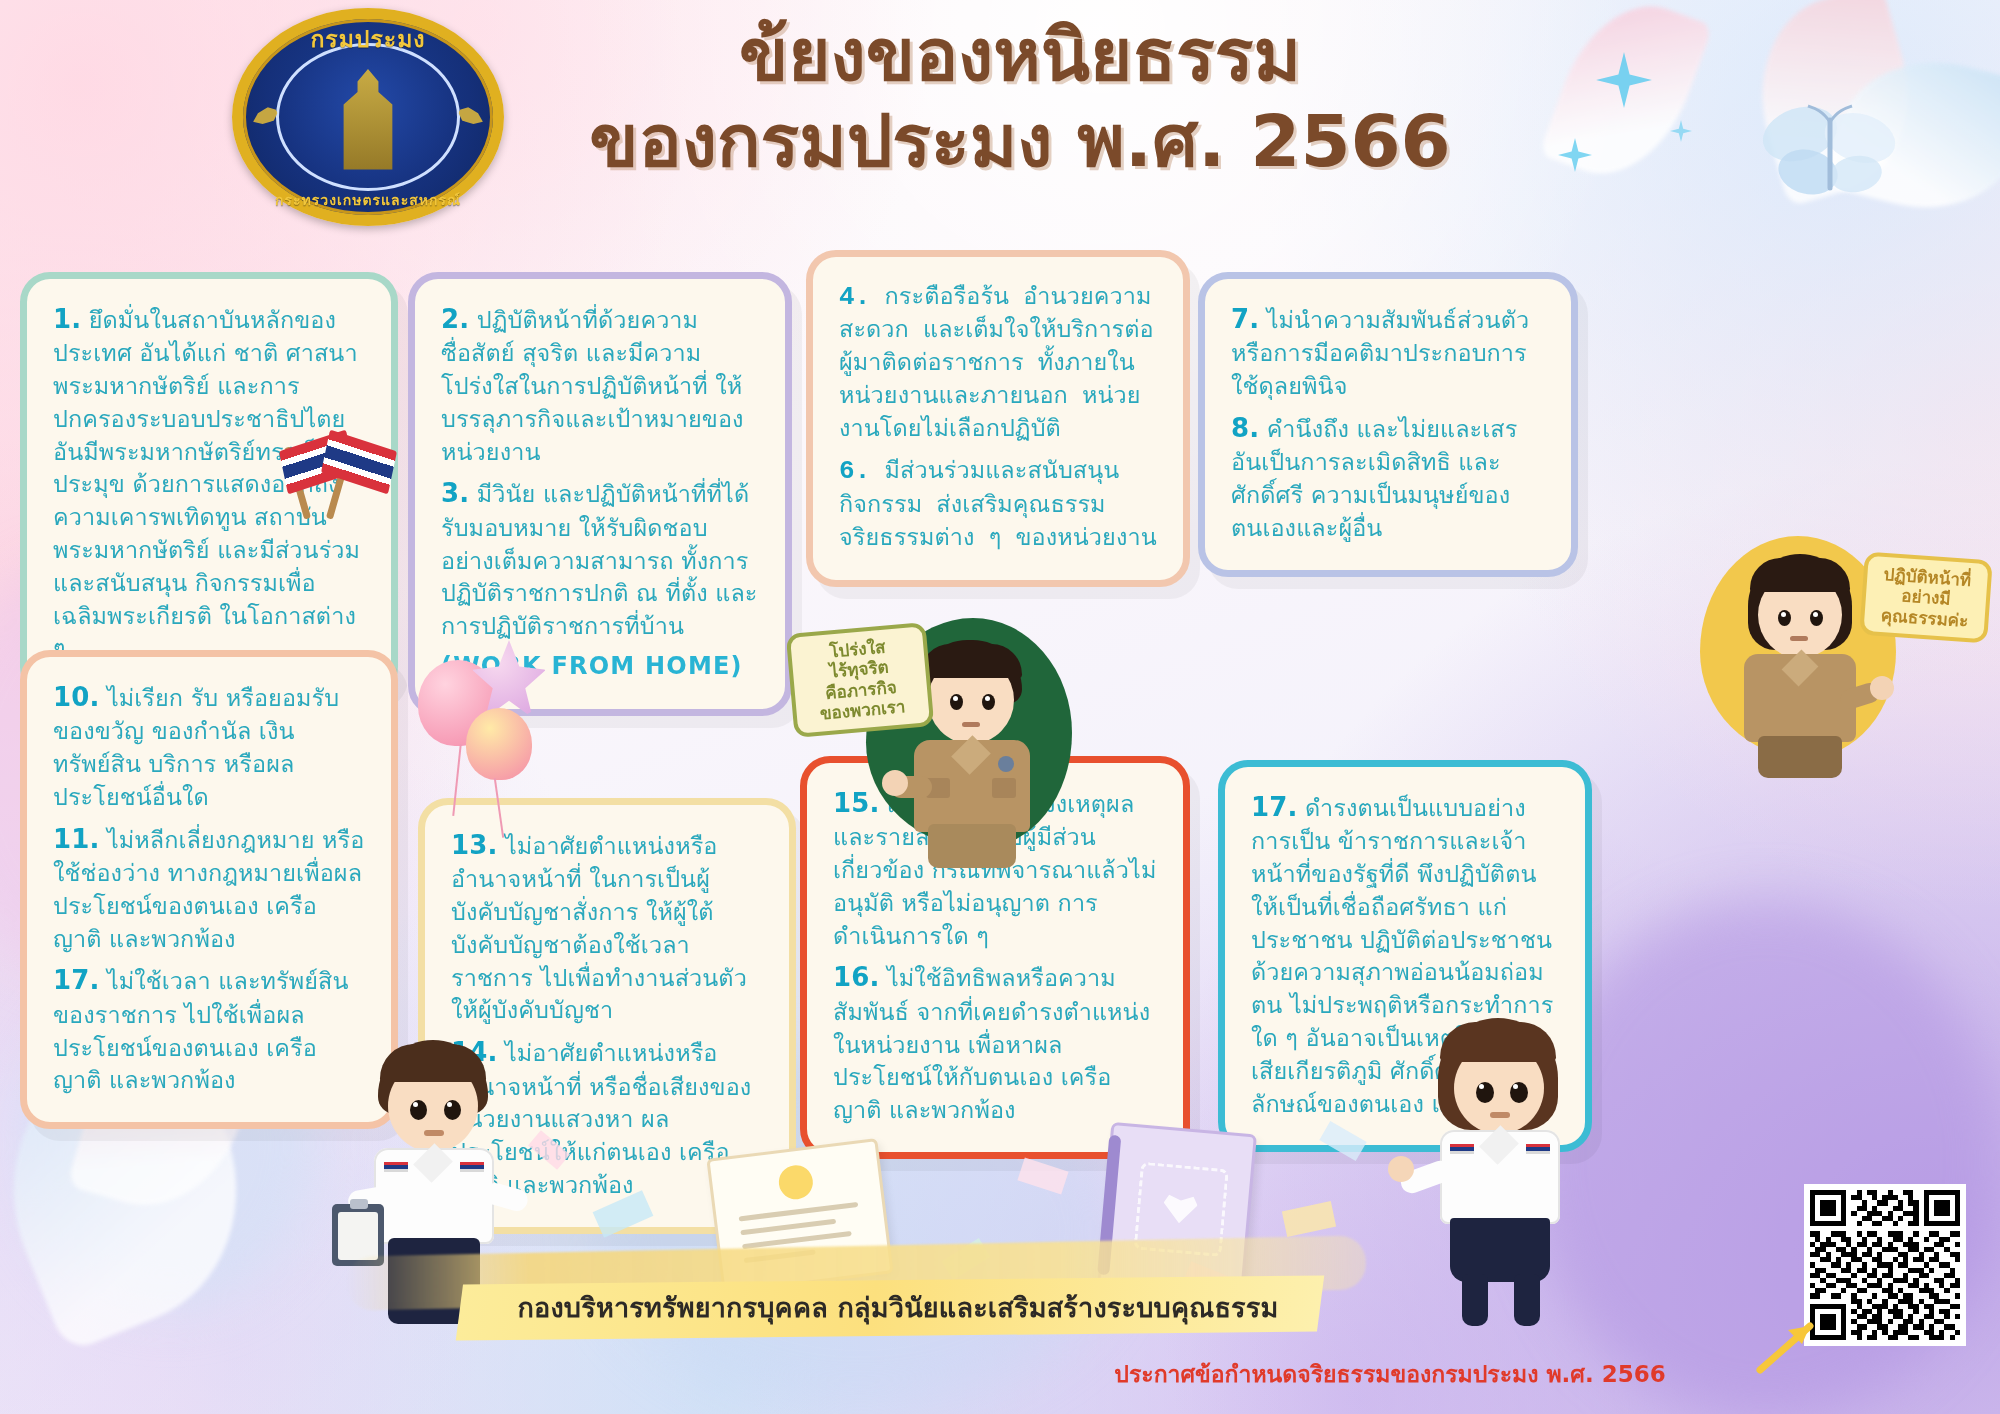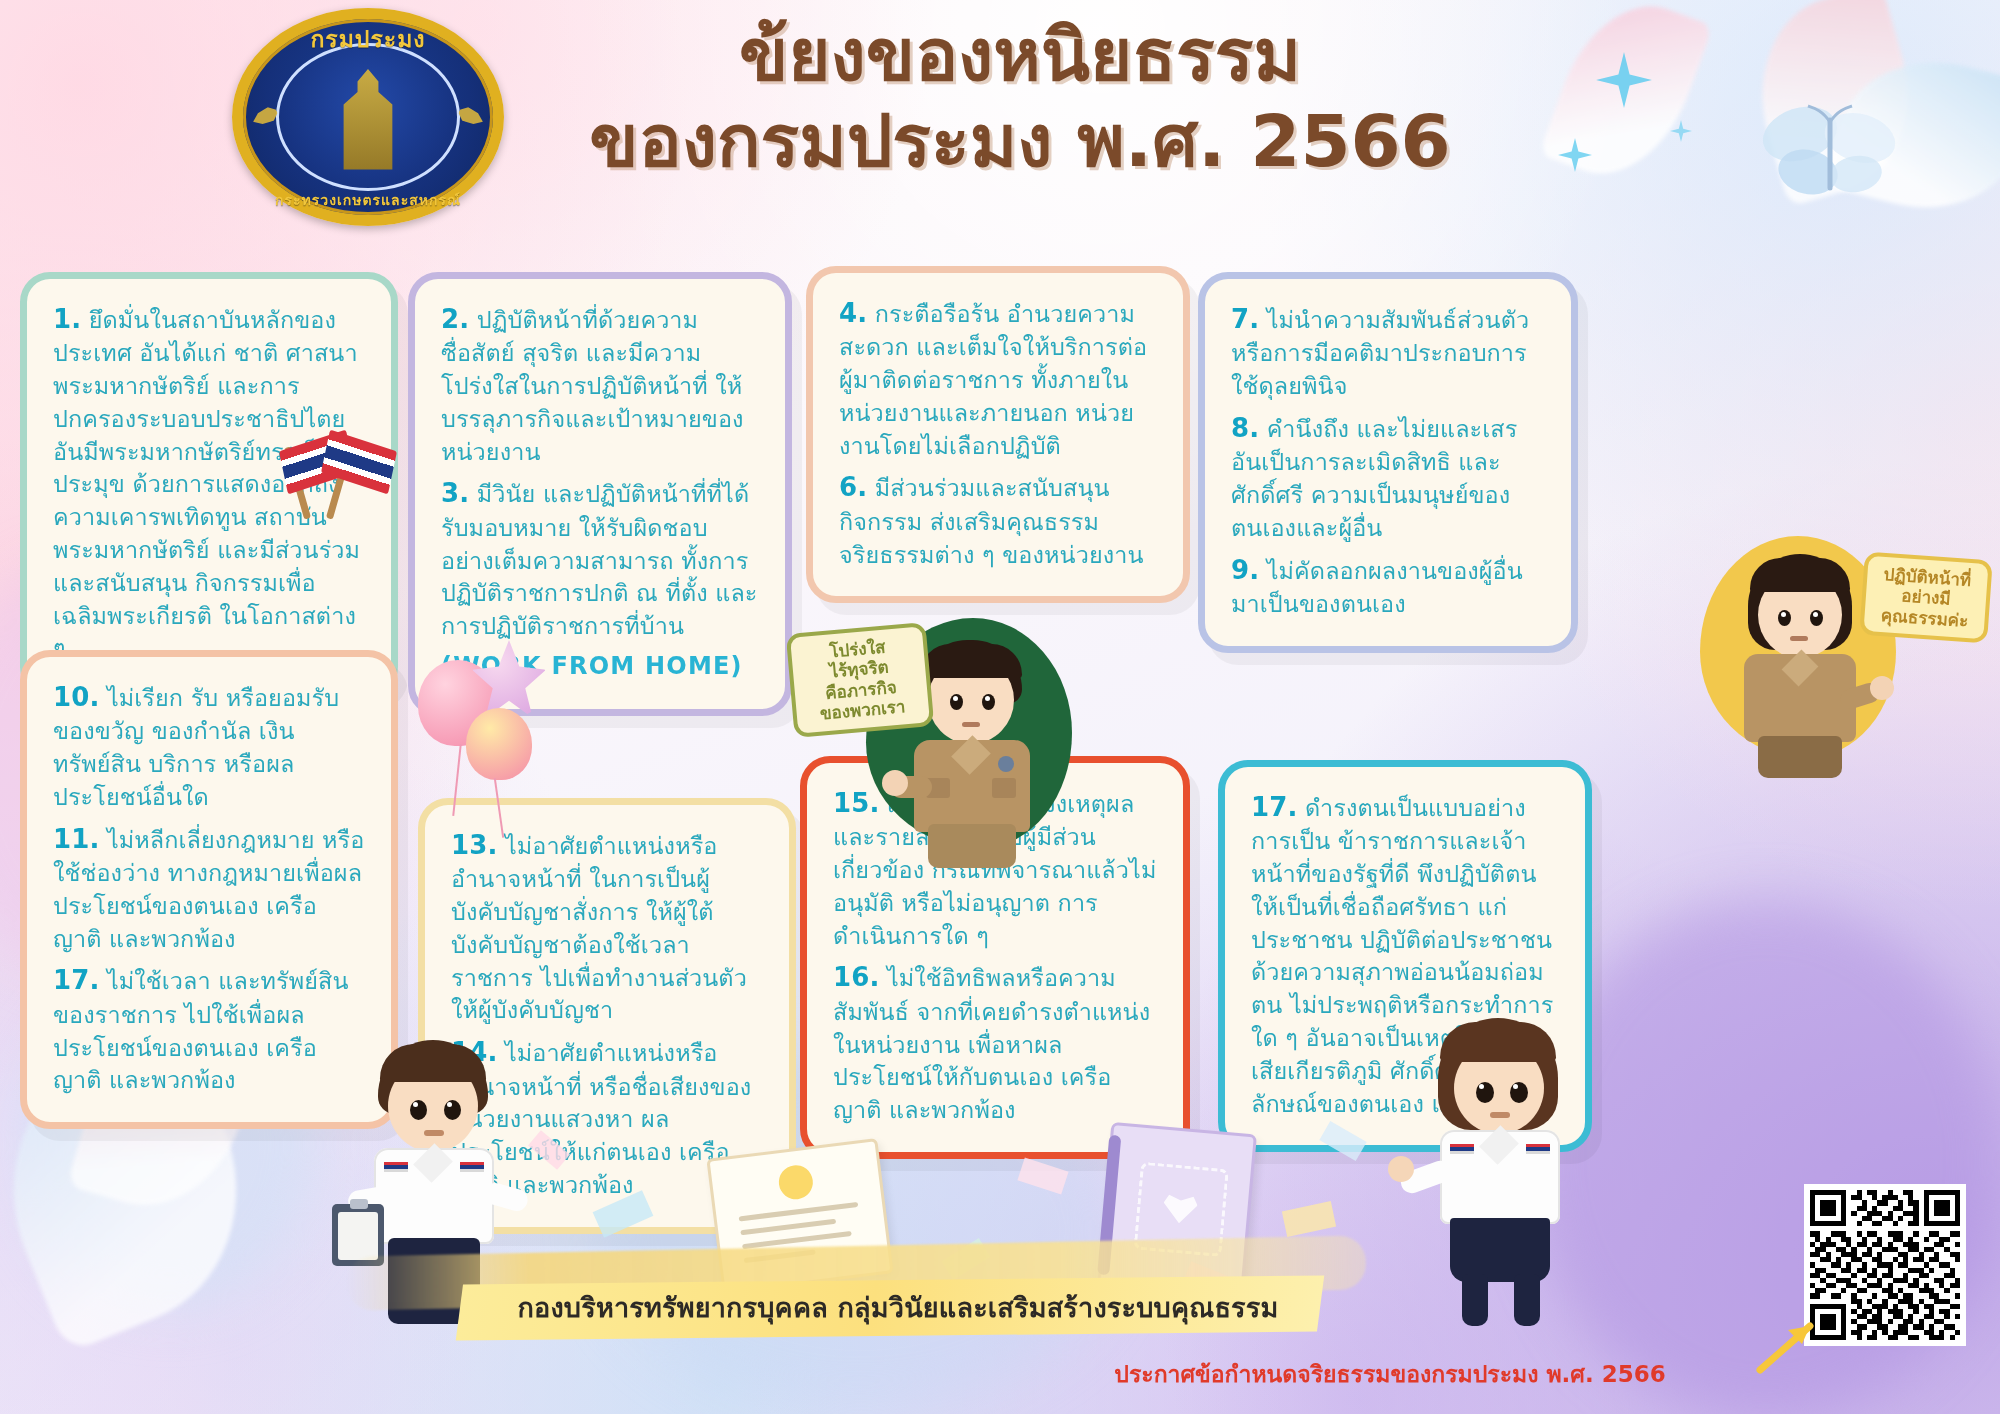--- a/index.html
+++ b/index.html
@@ -105,21 +105,21 @@
     font-size: 23.4px;
     line-height: 1.40;
     margin-bottom: 7px;
     letter-spacing: .1px;
   }
   .card p b { color: #12a3c4; font-weight: 700; font-size: 26px; }
   .card p.wfh { font-weight: 700; color: #29b4d4; letter-spacing: 1.2px; font-size: 24px; }
 
   #card1 { left: 20px;   top: 272px;  width: 378px; min-height: 262px; border-color: #a8d8c8; }
   #card2 { left: 408px;  top: 272px;  width: 384px; min-height: 330px; border-color: #c3b6e0; }
-  #card3 { left: 806px;  top: 266px;  width: 384px; min-height: 330px; border-color: #f2c7ae; }
+  #card3 { left: 806px;  top: 250px;  width: 384px; min-height: 330px; border-color: #f2c7ae; font-family: Liberation Mono, monospace; }
   #card4 { left: 1198px; top: 272px;  width: 380px; min-height: 244px; border-color: #b9c3e6; }
   #card5 { left: 20px;   top: 650px;  width: 378px; min-height: 312px; border-color: #f4c3a6; }
   #card6 { left: 418px;  top: 798px;  width: 378px; min-height: 322px; border-color: #f3dfa4; }
   #card7 { left: 800px;  top: 756px;  width: 390px; min-height: 312px; border-color: #e8502e; }
   #card8 { left: 1218px; top: 760px;  width: 374px; min-height: 344px; border-color: #3cbcd4; }
 
   
   .person { position: absolute; pointer-events: none; }
   .bubble {
     position: absolute;
@@ -255,21 +255,20 @@
 </div>
 
 <div class="card" id="card3" style="border-color: rgb(242, 199, 174);">
   <p><b>4.</b><span> กระตือรือร้น อำนวยความสะดวก และเต็มใจให้บริการต่อผู้มาติดต่อราชการ ทั้งภายในหน่วยงานและภายนอก หน่วยงานโดยไม่เลือกปฏิบัติ</span></p>
   <p><b>6.</b><span> มีส่วนร่วมและสนับสนุนกิจกรรม ส่งเสริมคุณธรรม จริยธรรมต่าง ๆ ของหน่วยงาน</span></p>
 </div>
 
 <div class="card" id="card4" style="border-color: rgb(185, 195, 230);">
   <p><b>7.</b><span> ไม่นำความสัมพันธ์ส่วนตัว หรือการมีอคติมาประกอบการใช้ดุลยพินิจ</span></p>
   <p><b>8.</b><span> คำนึงถึง และไม่ยและเสร อันเป็นการละเมิดสิทธิ และศักดิ์ศรี ความเป็นมนุษย์ของตนเองและผู้อื่น</span></p>
-  <p><b>9.</b><span> ไม่คัดลอกผลงานของผู้อื่น มาเป็นของตนเอง</span></p>
 </div>
 
 <div class="card" id="card5" style="border-color: rgb(244, 195, 166);">
   <p><b>10.</b><span> ไม่เรียก รับ หรือยอมรับ ของขวัญ ของกำนัล เงิน ทรัพย์สิน บริการ หรือผลประโยชน์อื่นใด</span></p>
   <p><b>11.</b><span> ไม่หลีกเลี่ยงกฎหมาย หรือใช้ช่องว่าง ทางกฎหมายเพื่อผลประโยชน์ของตนเอง เครือญาติ และพวกพ้อง</span></p>
   <p><b>17.</b><span> ไม่ใช้เวลา และทรัพย์สินของราชการ ไปใช้เพื่อผลประโยชน์ของตนเอง เครือญาติ และพวกพ้อง</span></p>
 </div>
 
 <div class="card" id="card6" style="border-color: rgb(243, 223, 164);">
   <p><b>13.</b><span> ไม่อาศัยตำแหน่งหรืออำนาจหน้าที่ ในการเป็นผู้บังคับบัญชาสั่งการ ให้ผู้ใต้บังคับบัญชาต้องใช้เวลาราชการ ไปเพื่อทำงานส่วนตัวให้ผู้บังคับบัญชา</span></p>

